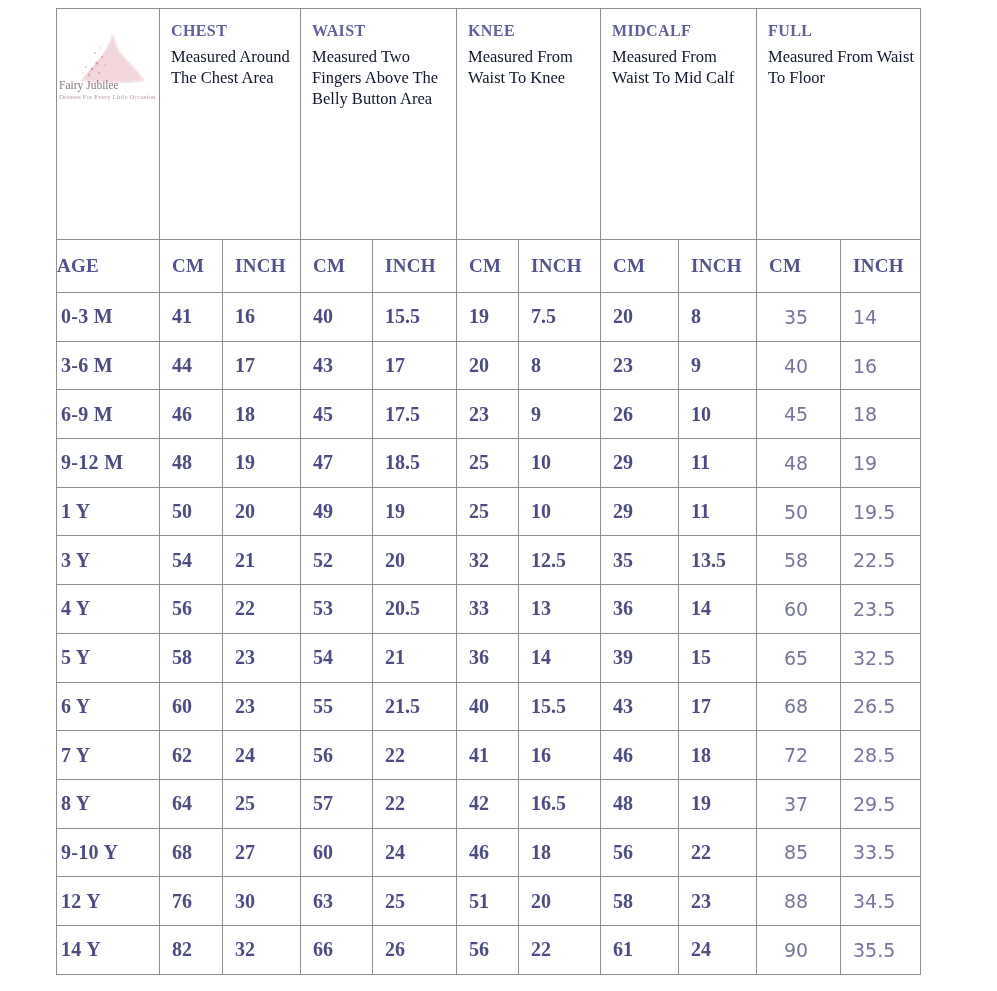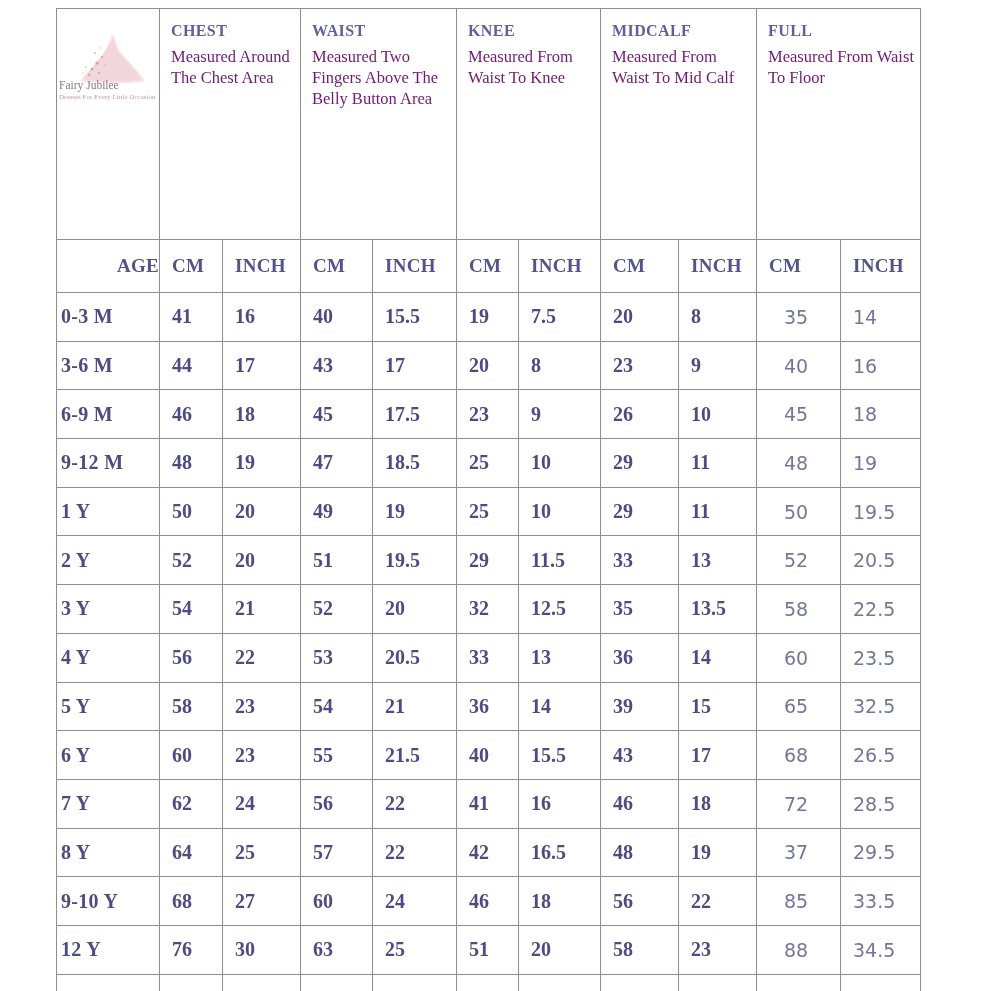--- a/index.html
+++ b/index.html
@@ -44,36 +44,36 @@
     font-size: 16px;
     font-weight: bold;
     color: #5f5f9c;
     letter-spacing: 0.4px;
     margin-bottom: 7px;
     font-family: "Liberation Serif", serif;
   }
   .group-desc {
     font-size: 16.5px;
     line-height: 1.27;
-    color: #701a75;
+    color: #0f172a;
     font-family: "Liberation Serif", serif;
   }
   
   tr.subheader-row th {
     height: 52px;
     font-size: 19px;
     font-weight: bold;
     color: #53538c;
     text-align: left;
     padding: 0 0 0 12px;
     vertical-align: middle;
     letter-spacing: 0.3px;
     font-family: "Liberation Serif", serif;
   }
-  tr.subheader-row th.age-head { padding-left: 0; text-align: right; }
+  tr.subheader-row th.age-head { padding-left: 0; }
   
   tbody.data-body td {
     height: 47.7px;
     font-size: 20px;
     font-weight: bold;
     color: #4c4c82;
     vertical-align: middle;
     text-align: left;
     padding: 0 0 0 12px;
     font-family: "Liberation Serif", serif;
@@ -240,33 +240,20 @@
           <td>49</td>
           <td>19</td>
           <td>25</td>
           <td>10</td>
           <td>29</td>
           <td>11</td>
           <td class="full-val full-cm">50</td>
           <td class="full-val">19.5</td>
         </tr>
         <tr>
-          <td class="age-cell">2 Y</td>
-          <td>52</td>
-          <td>20</td>
-          <td>51</td>
-          <td>19.5</td>
-          <td>29</td>
-          <td>11.5</td>
-          <td>33</td>
-          <td>13</td>
-          <td class="full-val full-cm">52</td>
-          <td class="full-val">20.5</td>
-        </tr>
-        <tr>
           <td class="age-cell">3 Y</td>
           <td>54</td>
           <td>21</td>
           <td>52</td>
           <td>20</td>
           <td>32</td>
           <td>12.5</td>
           <td>35</td>
           <td>13.5</td>
           <td class="full-val full-cm">58</td>

